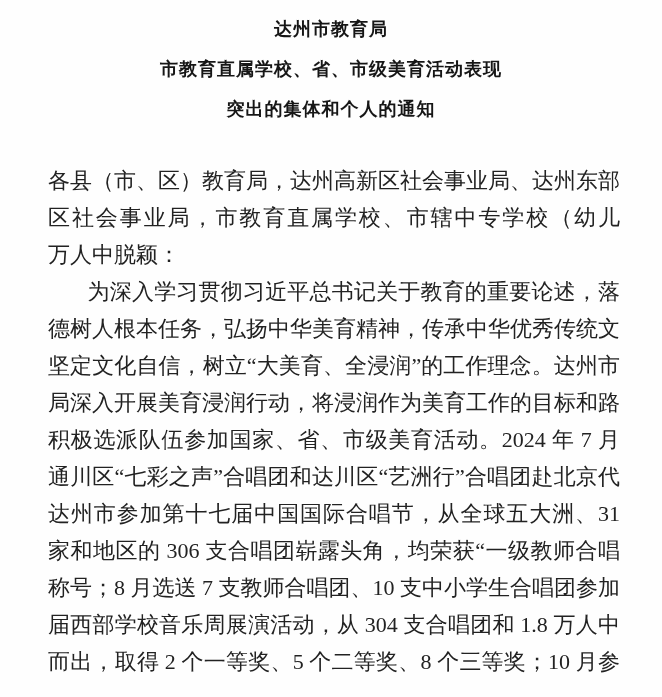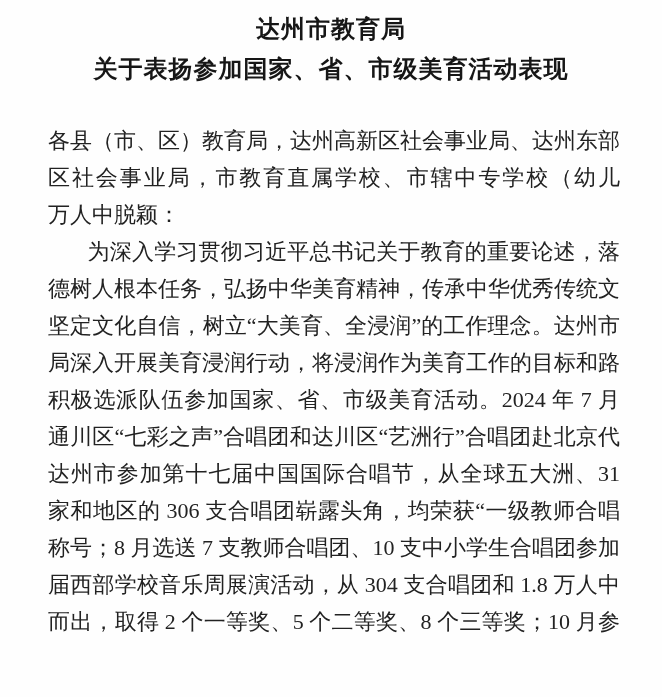--- a/index.html
+++ b/index.html
@@ -13,21 +13,21 @@
     height: 697px;
     background: #fefefe;
     overflow: hidden;
     font-family: "Liberation Serif", "DejaVu Serif", serif;
     color: #1d1d1d;
   }
   .doc-title {
     padding-top: 9px;
     text-align: center;
     font-weight: bold;
-    font-size: 24px;
+    font-size: 18px;
     line-height: 40px;
     color: #161616;
     letter-spacing: 1px;
   }
   .doc-body {
     margin: 33px 42px 0 48px;
     font-size: 22px;
     line-height: 37px;
     color: #222222;
   }
@@ -47,21 +47,22 @@
     text-indent: 1.8em;
   }
 </style>
 </head>
 <body>
 
 <div class="page">
 
   <div class="doc-title">
     <div class="title-line">达州市教育局</div>
-    <div class="title-line">关于表扬参加国家、省、市级美育活动表现</div>
+    <div class="title-line">市教育直属学校、省、市级美育活动表现</div>
+    <div class="title-line">突出的集体和个人的通知</div>
   </div>
 
   <div class="doc-body">
     <div class="line">各县（市、区）教育局，达州高新区社会事业局、达州东部经开</div>
     <div class="line">区社会事业局，市教育直属学校、市辖中专学校（幼儿园）、市</div>
     <div class="line short">万人中脱颖：</div>
     <div class="line indent">为深入学习贯彻习近平总书记关于教育的重要论述，落实立</div>
     <div class="line">德树人根本任务，弘扬中华美育精神，传承中华优秀传统文化，</div>
     <div class="line">坚定文化自信，树立“大美育、全浸润”的工作理念。达州市教育</div>
     <div class="line">局深入开展美育浸润行动，将浸润作为美育工作的目标和路径，</div>

